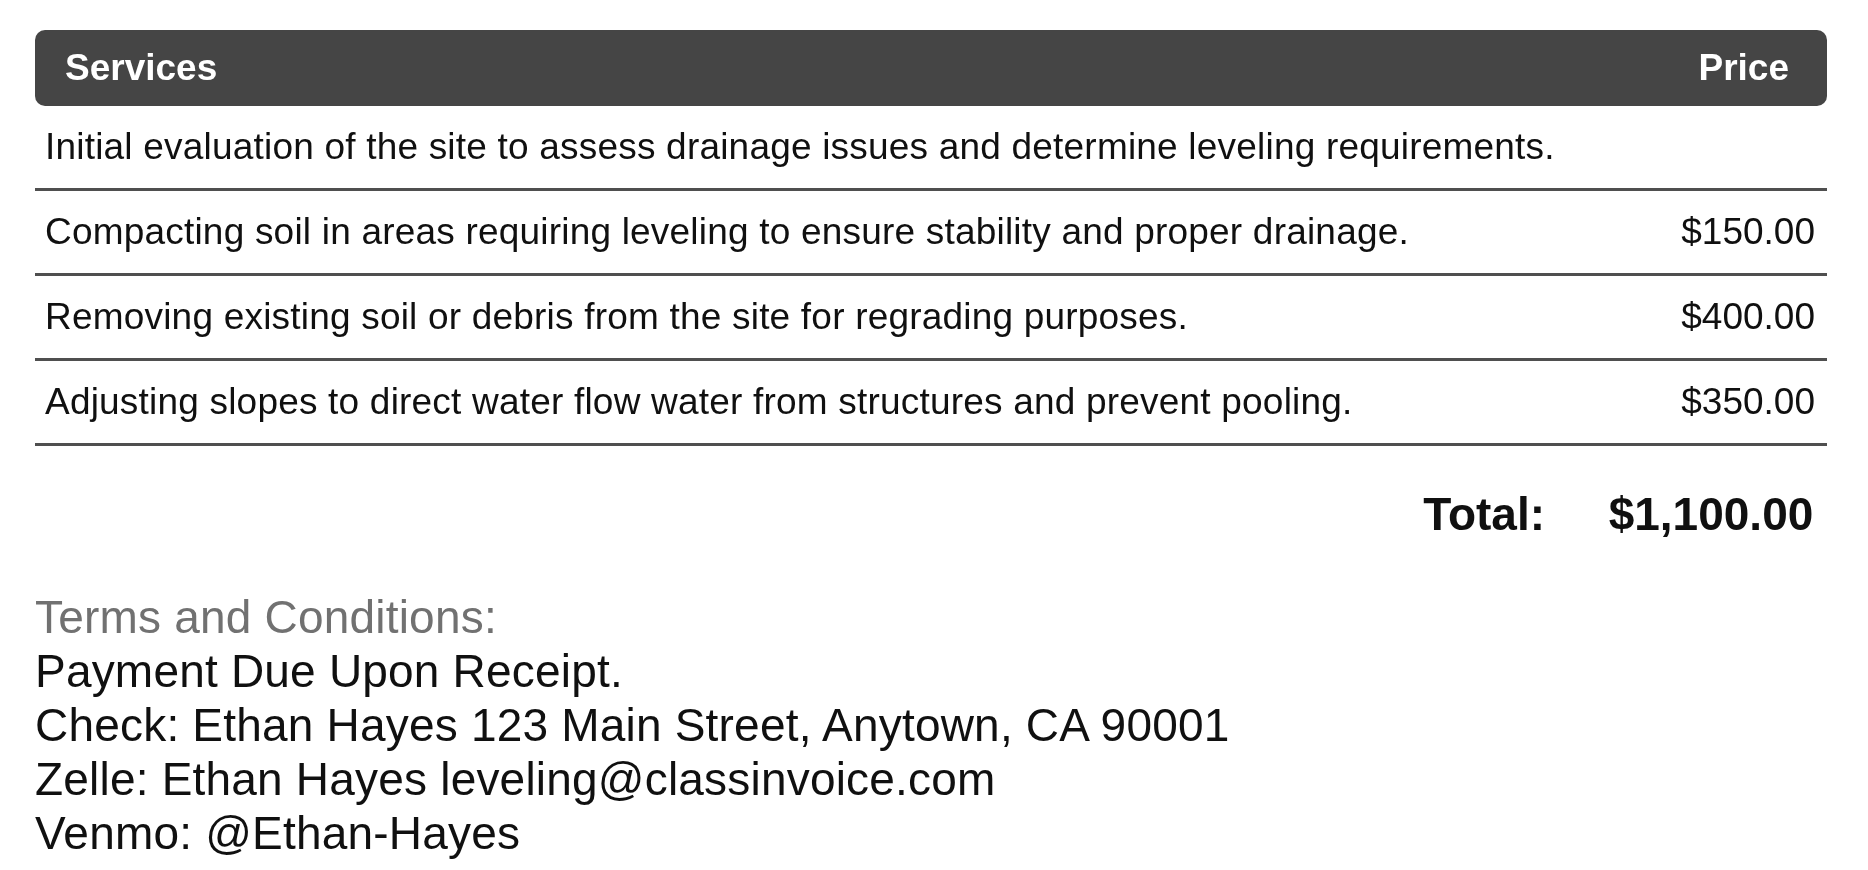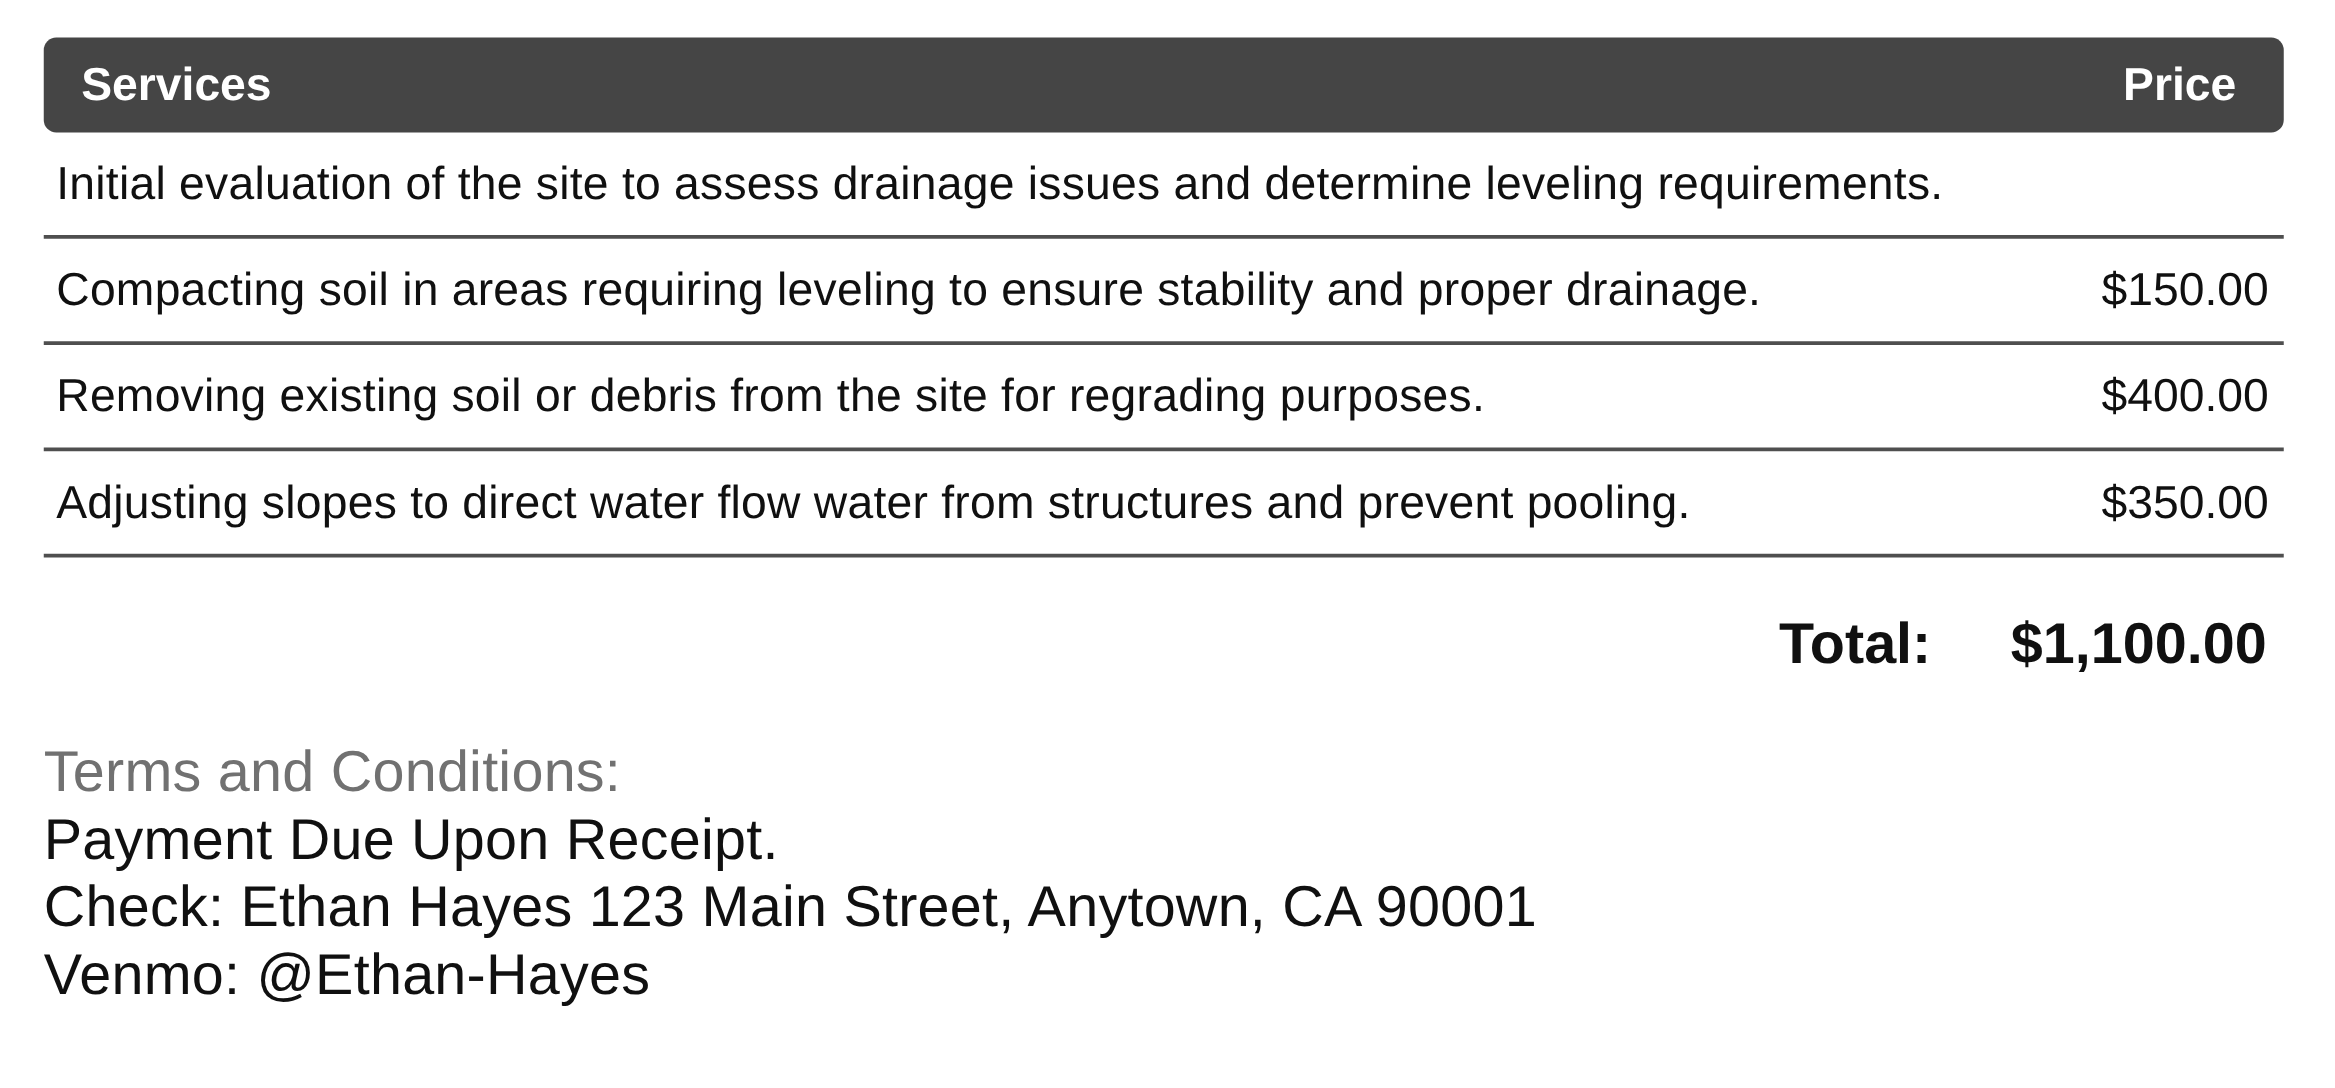--- a/index.html
+++ b/index.html
@@ -125,16 +125,17 @@
       <div class="total-label">Total:</div>
       <div class="total-amount">$1,100.00</div>
     </div>
 
   </div>
 
   <div class="terms">
     <div class="terms-heading">Terms and Conditions:</div>
     <div class="terms-line">Payment Due Upon Receipt.</div>
     <div class="terms-line">Check: Ethan Hayes 123 Main Street, Anytown, CA 90001</div>
+    <div class="terms-line">Zelle: Ethan Hayes leveling@classinvoice.com</div>
     <div class="terms-line">Venmo: @Ethan-Hayes</div>
   </div>
 
 </div>
 
 </body></html>

